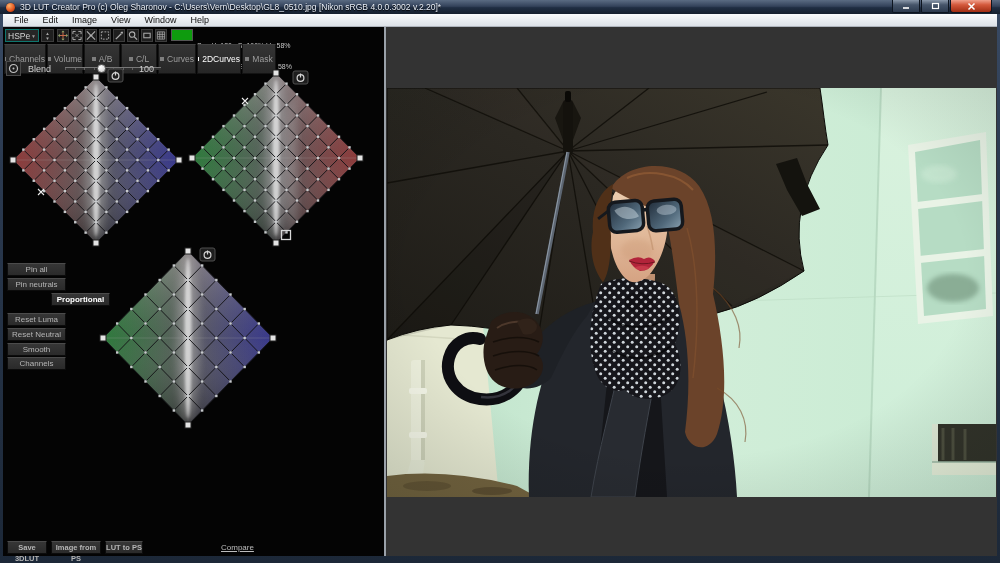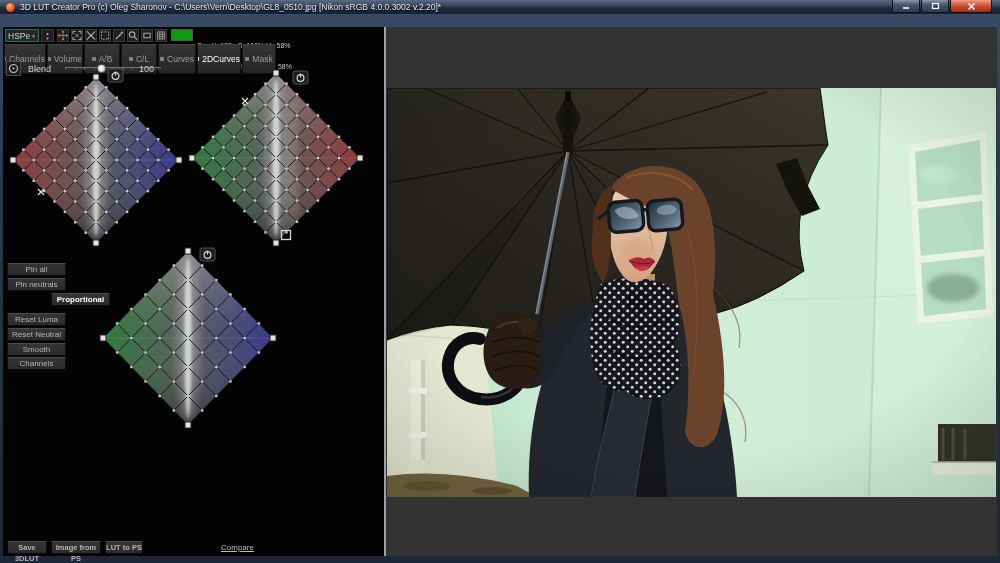--- a/index.html
+++ b/index.html
@@ -85,20 +85,28 @@
           <rect x="1.5" y="1.5" width="6" height="5" fill="none" stroke="#fff" stroke-width="1.2"></rect>
         </svg>
     </div>
     <div class="cap-btn close">
       <svg width="9" height="9">
           <path d="M1.5 1.5 L7.5 7.5 M7.5 1.5 L1.5 7.5" stroke="#fff" stroke-width="1.5"></path>
         </svg>
     </div>
   </div>
 
+  <div class="menubar">
+    <div class="menu-item">File</div>
+    <div class="menu-item">Edit</div>
+    <div class="menu-item">Image</div>
+    <div class="menu-item">View</div>
+    <div class="menu-item">Window</div>
+    <div class="menu-item">Help</div>
+  </div>
 
   <div class="left-panel">
 
     <div class="combo">
       <span>HSPe</span>
       <span class="arr">▼</span>
     </div>
     <div class="spinner">▲<br>▼</div>
 
     <div class="toolbtn" style="left:54px">

